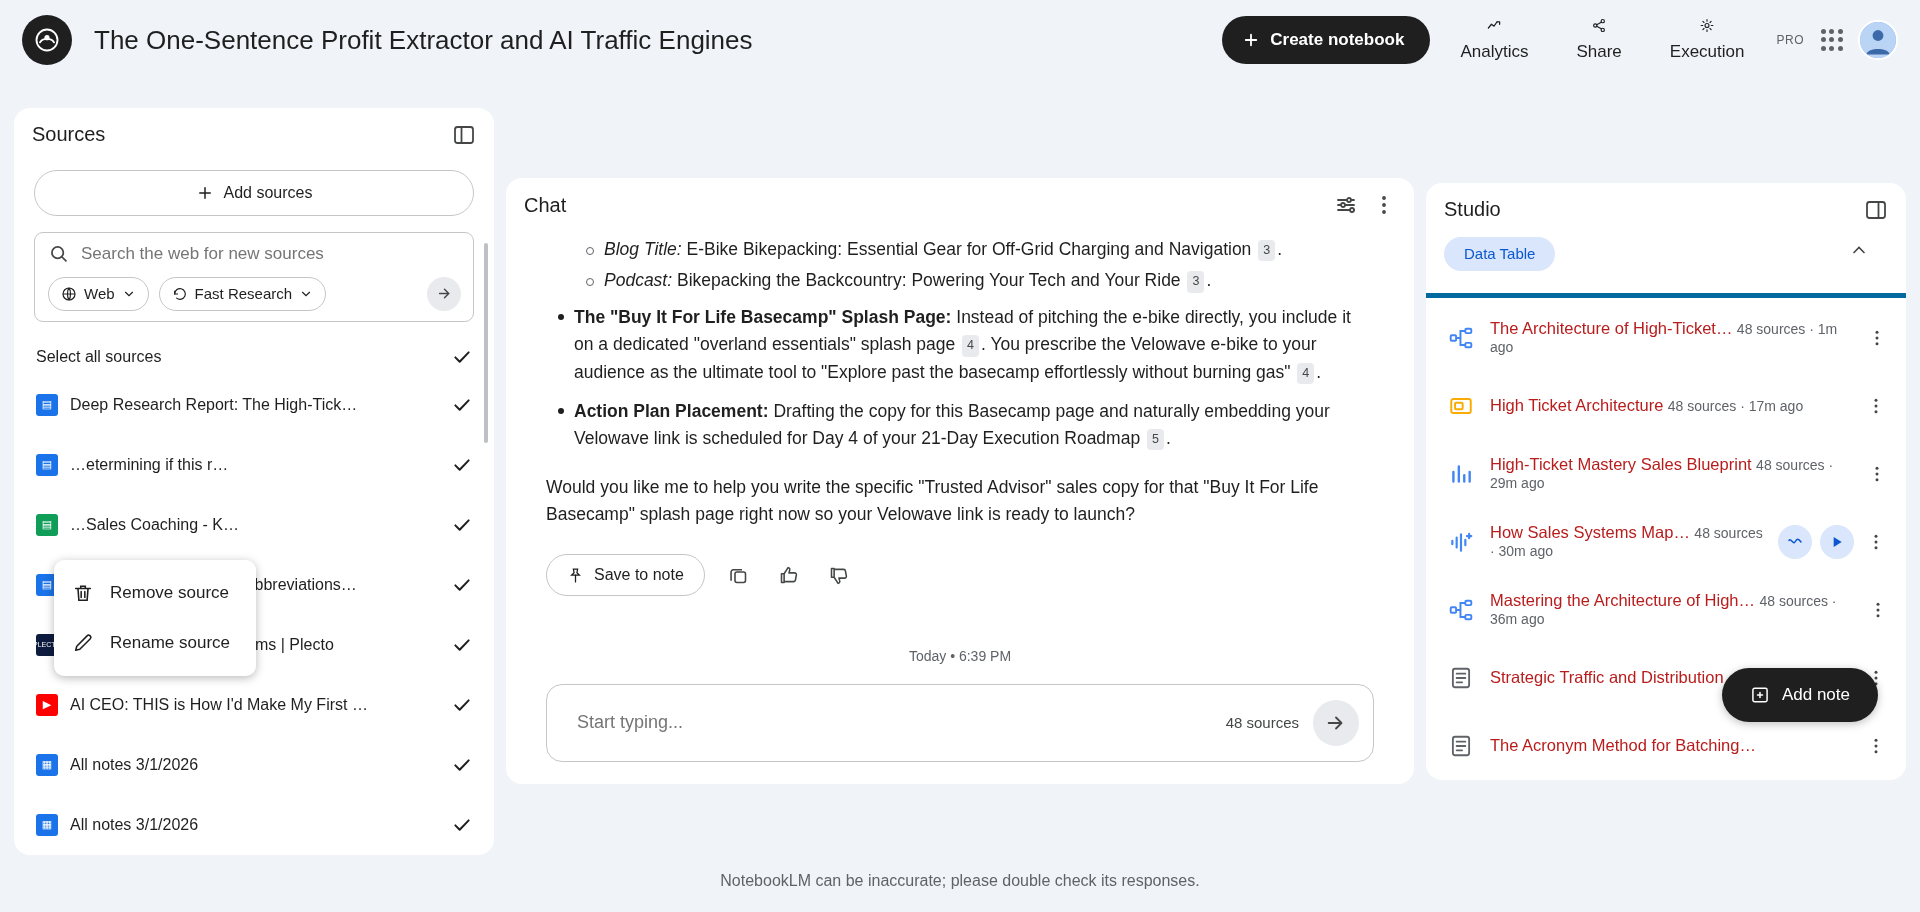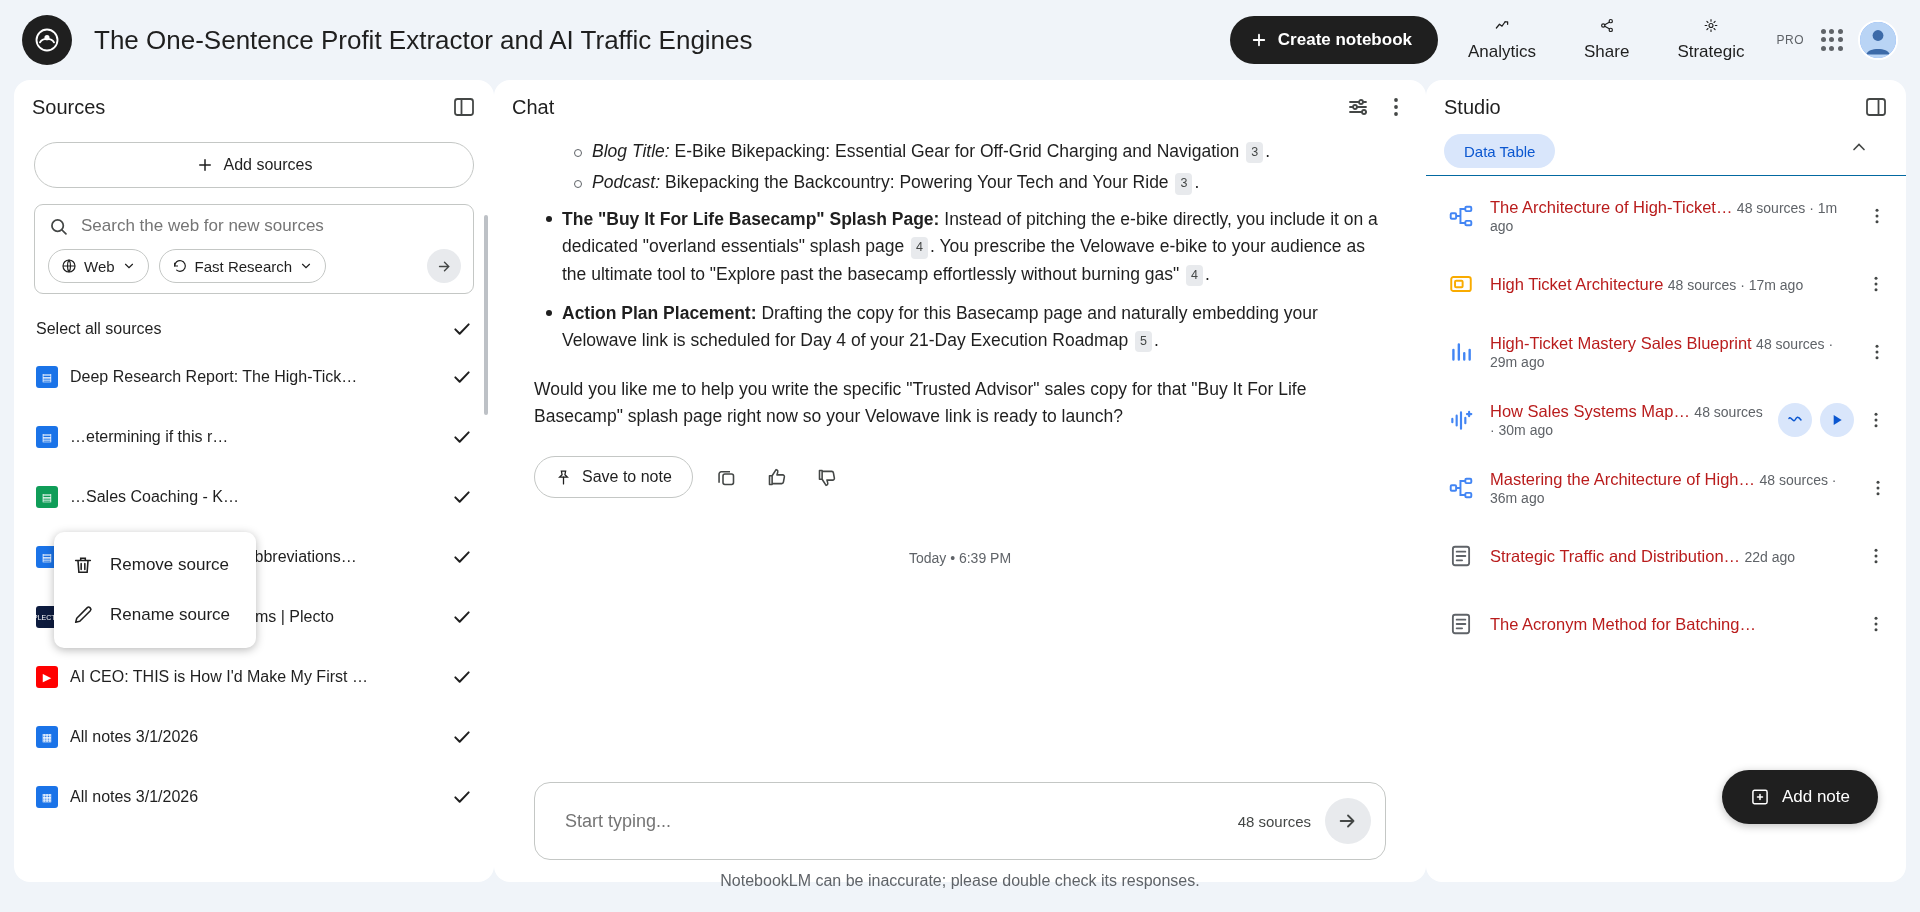--- a/index.html
+++ b/index.html
@@ -65,23 +65,24 @@
     background: #8ab4f8;
     border: 2px solid #fff;
     overflow: hidden;
     display:flex;align-items:center;justify-content:center;
     font-size: 11px; color: #1f3c6e;
   }
 
   
   .panels {
     display: flex;
-    gap: 0;
+    gap: 12px;
     padding: 0 14px 10px 14px;
     height: 812px;
+    align-items: center;
   }
   .panel {
     background: #fff;
     border-radius: 16px;
     position: relative;
     overflow: hidden;
   }
   .panel-head {
     display: flex; align-items: center;
     height: 54px;
@@ -238,22 +239,22 @@
   .send-btn {
     width: 46px; height: 46px; border-radius: 50%;
     background: #e8eaed; color: #444746;
     display: flex; align-items: center; justify-content: center;
   }
 
   
   .studio { width: 480px; flex: 0 0 480px; position: relative; }
   .studio-tabwrap {
     position: relative;
-    padding: 0 18px 7px 18px;
-    border-bottom: 1px solid #0369a1;
+    padding: 0 18px 22px 18px;
+    border-bottom: 5px solid #0369a1;
   }
   .tab-pill {
     display: inline-flex; align-items: center;
     height: 34px; padding: 0 20px;
     border-radius: 17px;
     background: #d9e6fb; color: #0b57d0;
     font-size: 15px;
   }
   .chev-circle {
     position: absolute; right: 30px; top: -4px;
@@ -336,21 +337,21 @@
         <path d="M8.4 10.8l7.2-4.1M8.4 13.2l7.2 4.1"></path>
       </svg>
       <span>Share</span>
     </div>
 
     <div class="btn-pill">
       <svg width="20" height="20" viewBox="0 0 24 24" fill="none" stroke="#1f1f1f" stroke-width="1.8">
         <circle cx="12" cy="12" r="3.2"></circle>
         <path d="M12 2.6v2.6M12 18.8v2.6M21.4 12h-2.6M5.2 12H2.6M18.6 5.4l-1.8 1.8M7.2 16.8l-1.8 1.8M18.6 18.6l-1.8-1.8M7.2 7.2L5.4 5.4" stroke-linecap="round"></path>
       </svg>
-      <span>Strategic</span>
+      <span>Execution</span>
     </div>
 
     <span class="pro-badge">PRO</span>
 
     <div class="grid-icon">
       <i></i>
         <i></i>
         <i></i>
         <i></i>
         <i></i>

